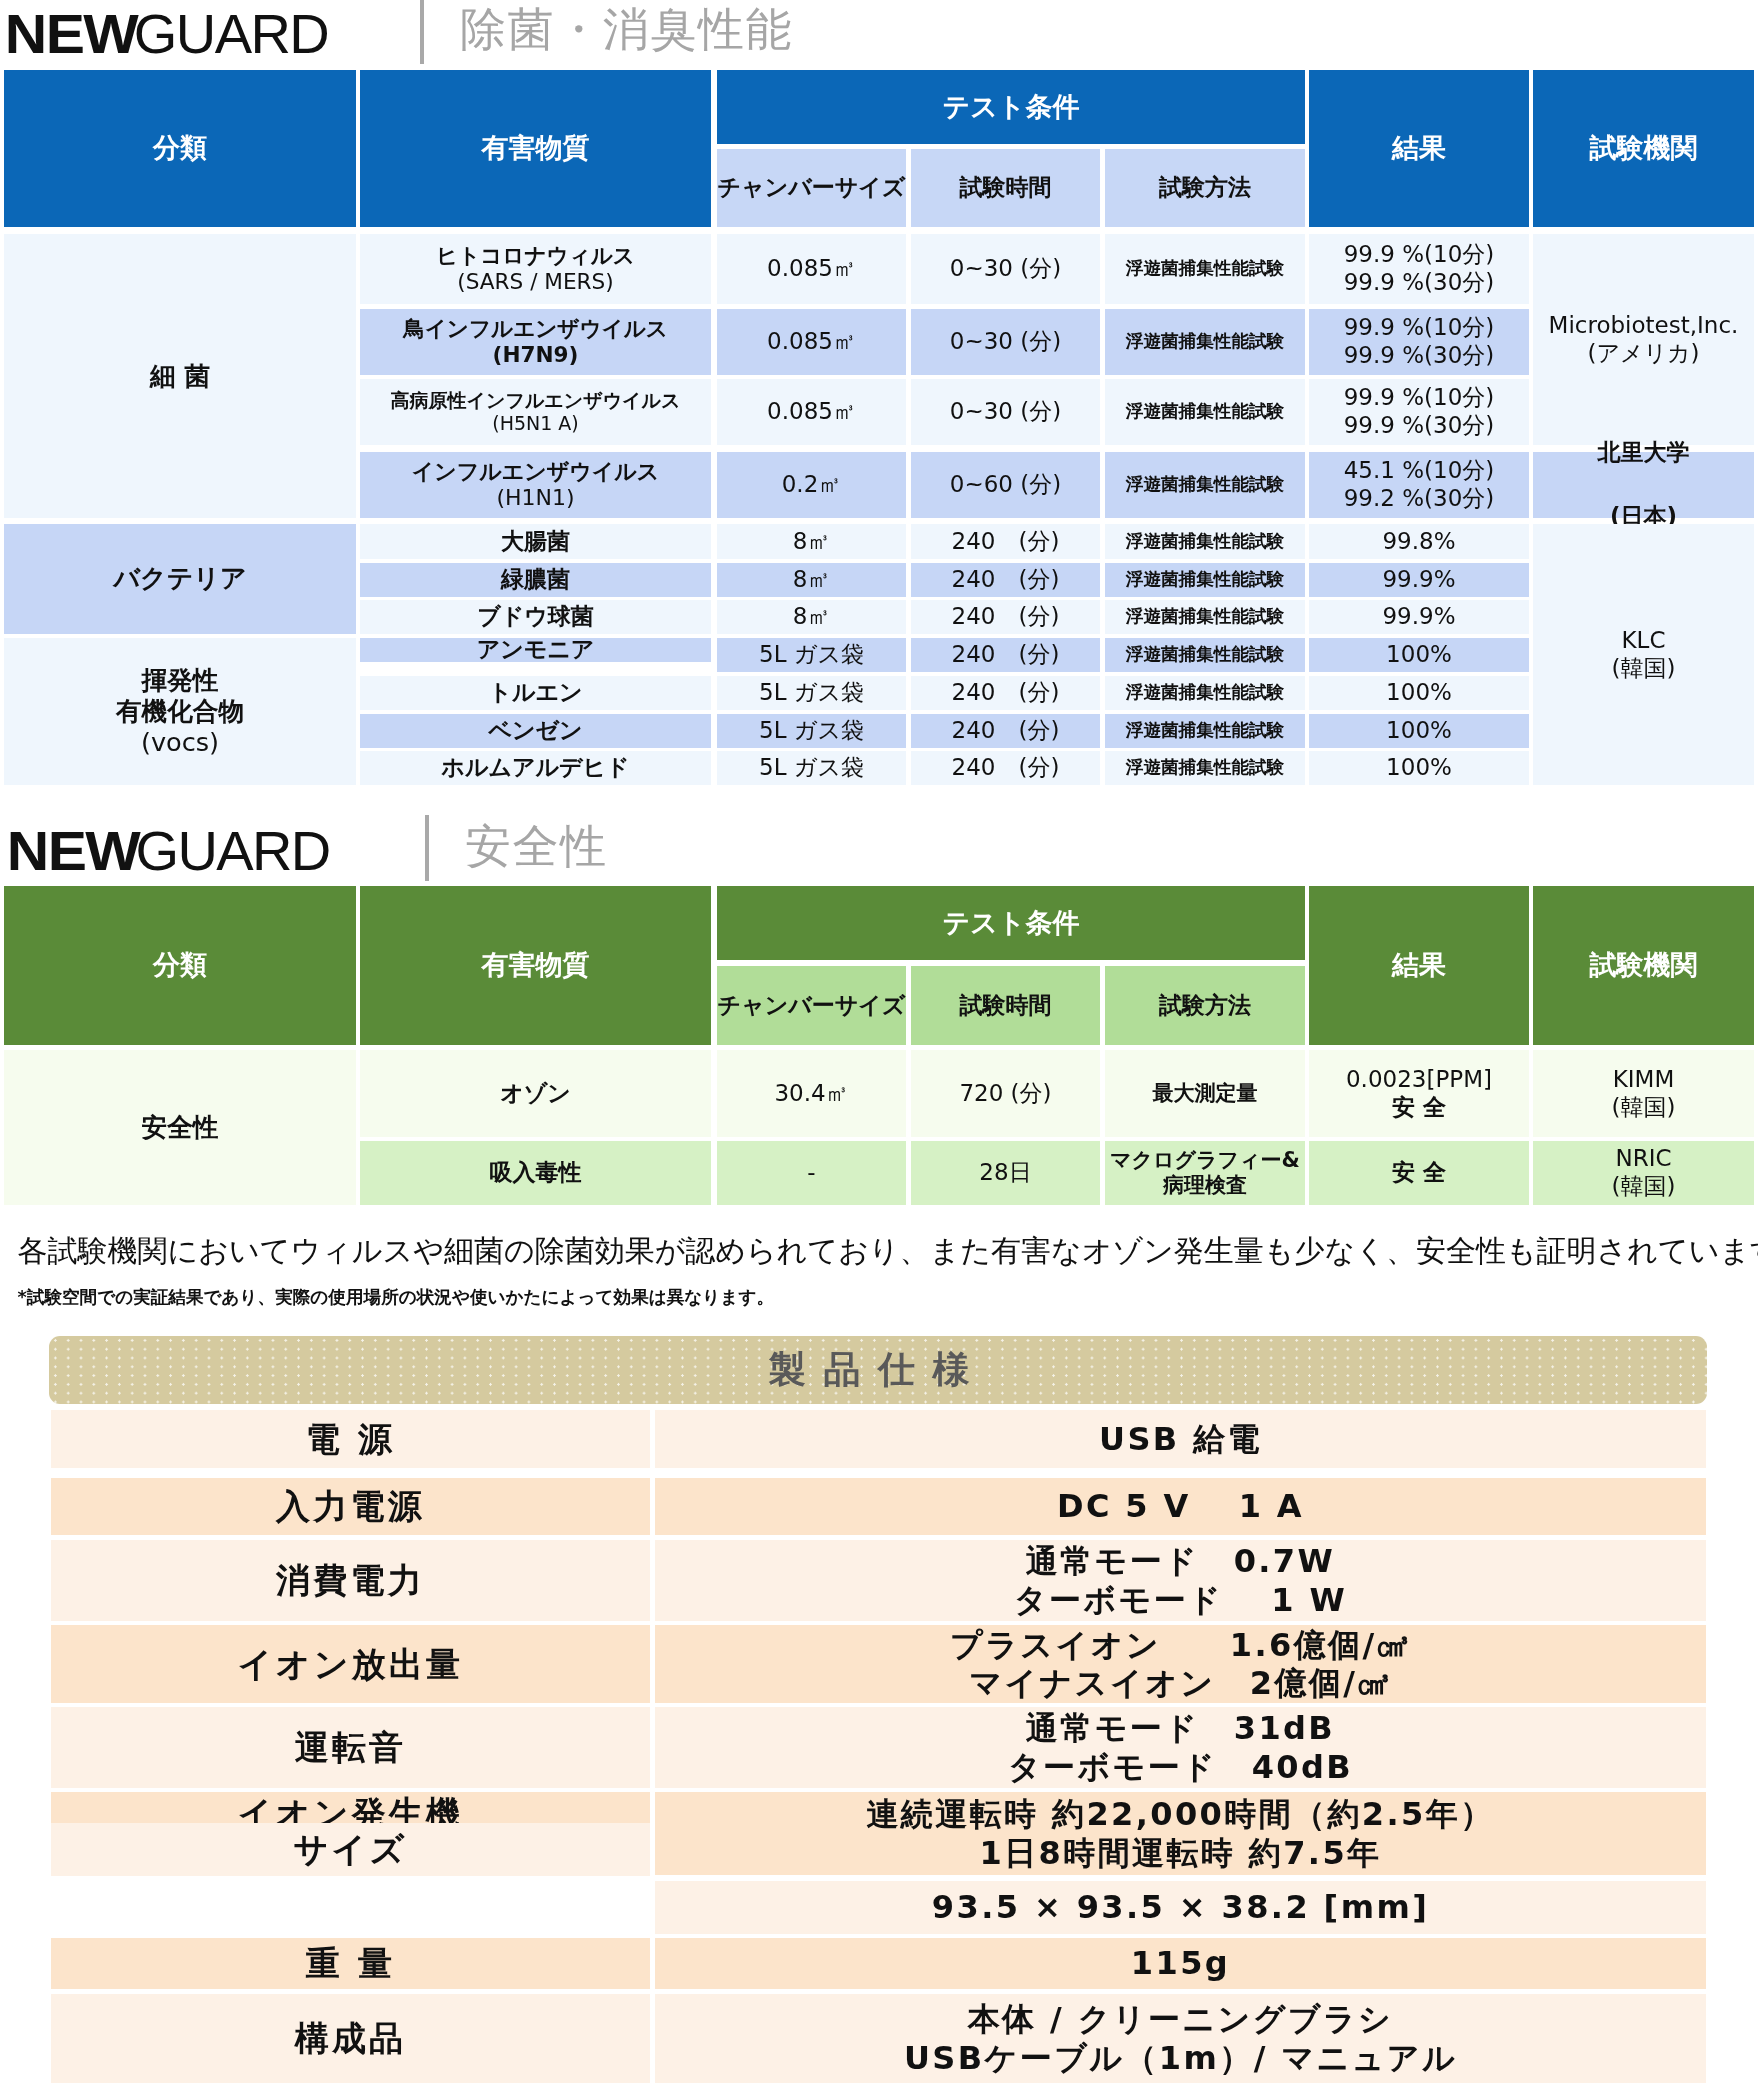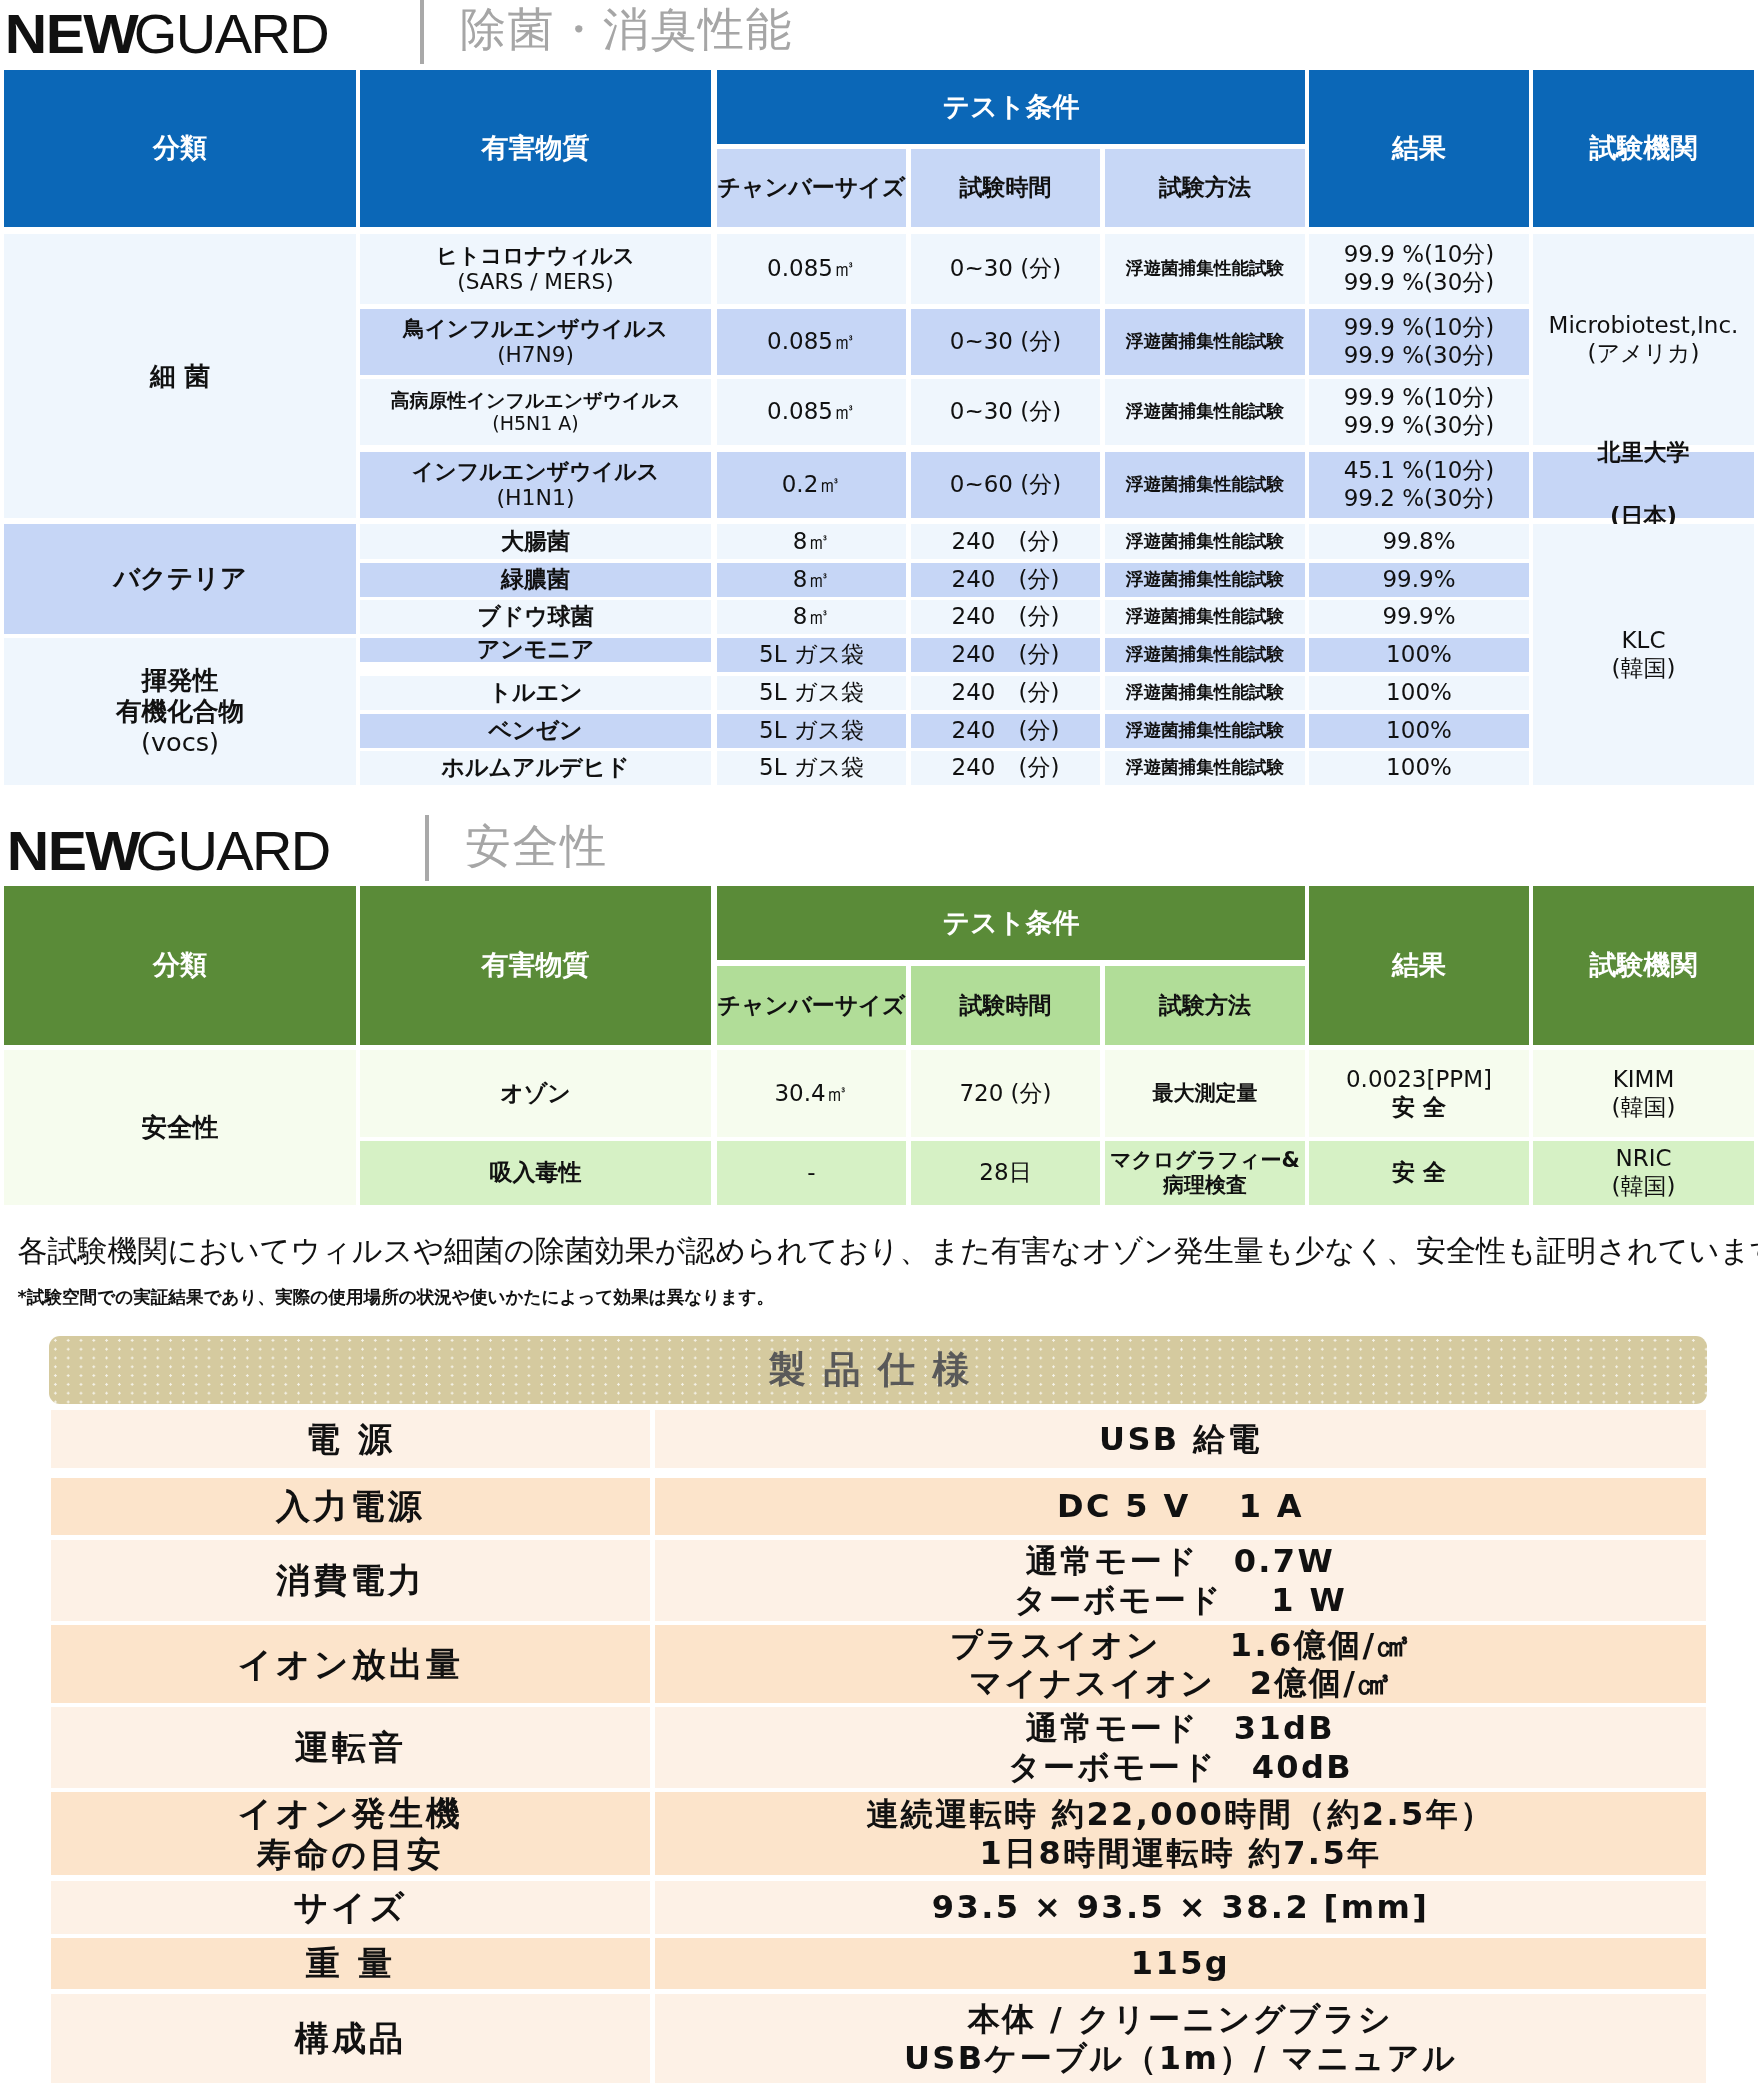--- a/index.html
+++ b/index.html
@@ -78,21 +78,21 @@
   <div class="cell bpale td" style="left:717px; top:234px; width:189px; height:70px;">0.085㎥</div>
   <div class="cell bpale td" style="left:911px; top:234px; width:189px; height:70px;">0~30 (分)</div>
   <div class="cell bpale td small" style="left:1105px; top:234px; width:200px; height:70px;">浮遊菌捕集性能試験</div>
   <div class="cell bpale td" style="left:1309px; top:234px; width:220px; height:70px;">
     <span>99.9 %(10分)</span>
     <span>99.9 %(30分)</span>
   </div>
 
   <div class="cell bblue td bold" style="left:360px; top:309px; width:351px; height:66px; font-size:21.6px;">
     <span>鳥インフルエンザウイルス</span>
-    <span style="font-weight:normal;">(H7N9)</span>
+    <span style="font-weight:bold;">(H7N9)</span>
   </div>
   <div class="cell bblue td" style="left:717px; top:309px; width:189px; height:66px;">0.085㎥</div>
   <div class="cell bblue td" style="left:911px; top:309px; width:189px; height:66px;">0~30 (分)</div>
   <div class="cell bblue td small" style="left:1105px; top:309px; width:200px; height:66px;">浮遊菌捕集性能試験</div>
   <div class="cell bblue td" style="left:1309px; top:309px; width:220px; height:66px;">
     <span>99.9 %(10分)</span>
     <span>99.9 %(30分)</span>
   </div>
 
   <div class="cell bpale td bold" style="left:360px; top:379px; width:351px; height:66px; font-size:19px;">
@@ -268,21 +268,21 @@
 
   <div class="cell sd spec-label" style="left:51px; top:1792px; width:599px; height:83px;">
     <span>イオン発生機</span>
     <span>寿命の目安</span>
   </div>
   <div class="cell sd spec-val pre" style="left:655px; top:1792px; width:1051px; height:83px;">
     <span>連続運転時 約22,000時間（約2.5年）</span>
     <span>1日8時間運転時 約7.5年</span>
   </div>
 
-  <div class="cell sl spec-label" style="left:51px; top:1881px; width:599px; height:53px;">
+  <div class="cell sl spec-label" style="left:51px; top:1823px; width:599px; height:53px;">
       <span>サイズ</span>
     </div>
   <div class="cell sl spec-val pre" style="left:655px; top:1881px; width:1051px; height:53px;"><span>93.5 × 93.5 × 38.2 [mm]</span></div>
 
   <div class="cell sd spec-label" style="left:51px; top:1938px; width:599px; height:51px;">
       <span>重 量</span>
     </div>
   <div class="cell sd spec-val pre" style="left:655px; top:1938px; width:1051px; height:51px;"><span>115g</span></div>
 
   <div class="cell sl spec-label" style="left:51px; top:1994px; width:599px; height:89px;">

